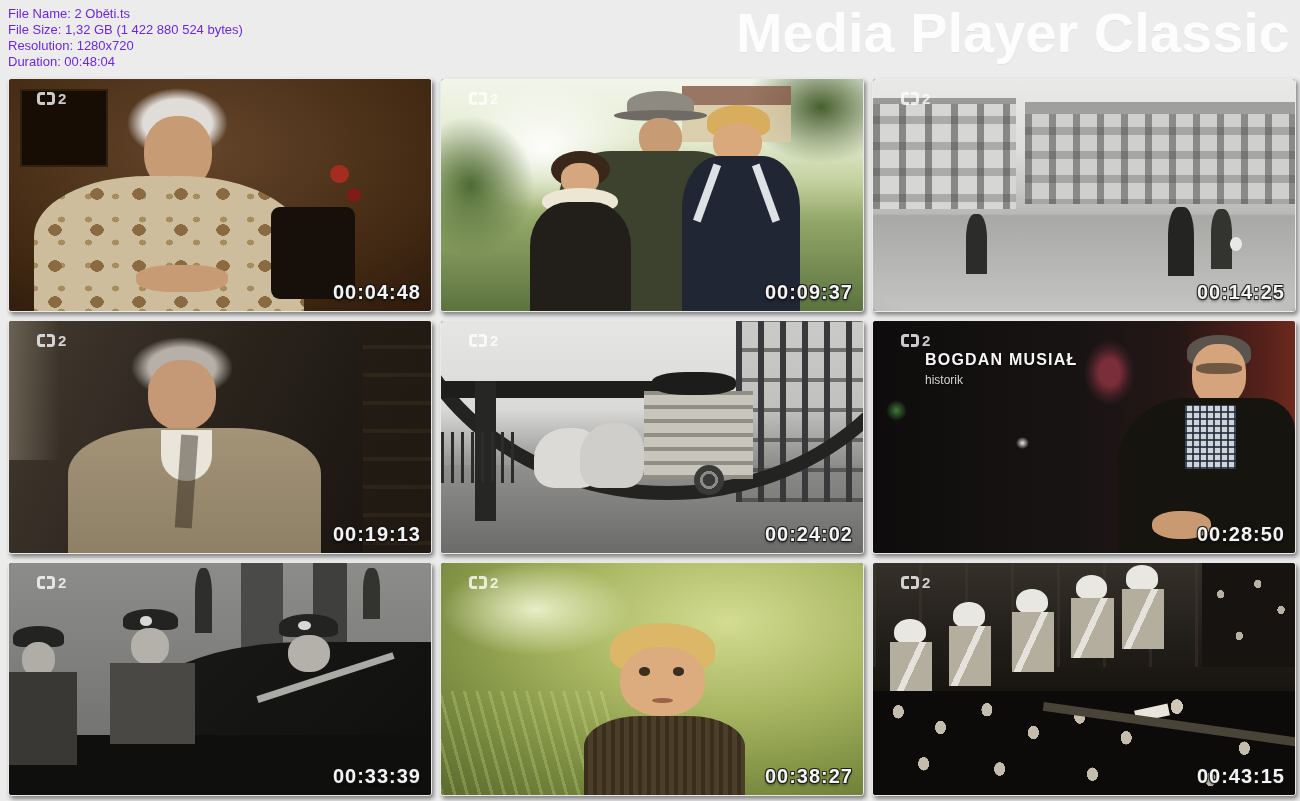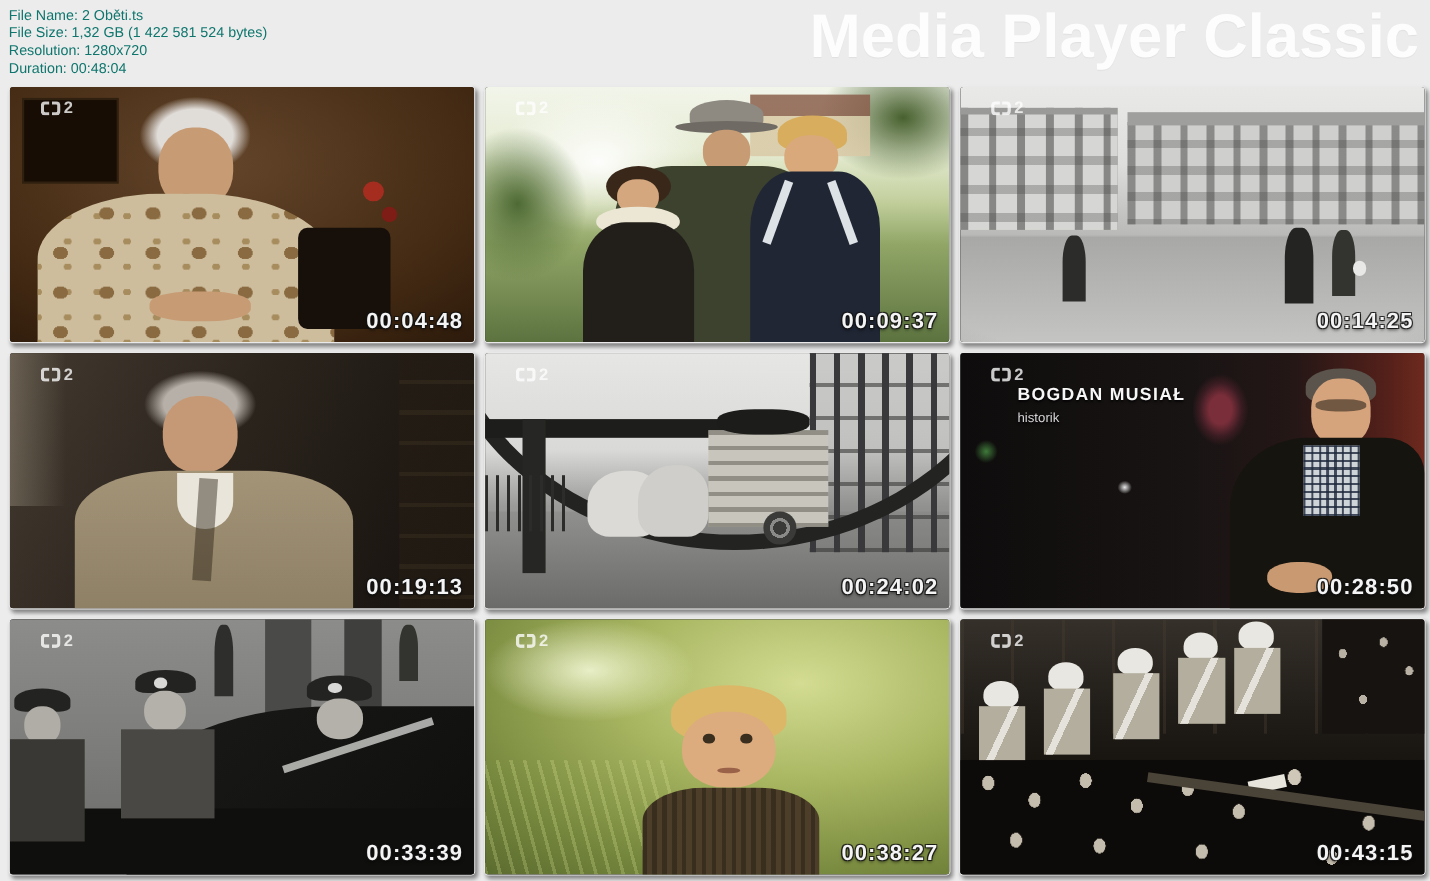--- a/index.html
+++ b/index.html
@@ -4,21 +4,21 @@
 <style>
   html,body { margin:0; padding:0; }
   body {
     width:1300px; height:801px; overflow:hidden;
     background:#ececec;
     font-family:"Liberation Sans", sans-serif;
   }
   .sheet { position:relative; width:1300px; height:801px; background:#ececec; }
 
   
-  .info { position:absolute; left:8px; top:6px; font-size:13px; line-height:16px; color:#0f766e; }
+  .info { position:absolute; left:8px; top:6px; font-size:13px; line-height:16px; color:#6d28d9; }
   .app-title {
     position:absolute; right:10px; top:0px;
     font-size:56px; font-weight:bold; color:#fdfdfd;
     text-shadow:0 1px 1px rgba(0,0,0,0.05);
     white-space:nowrap;
   }
 
   
   .grid {
     position:absolute; left:8px; top:78px;
@@ -66,21 +66,21 @@
   .bg8 { background:radial-gradient(130% 130% at 68% 25%, #d3dc92 0%, #a8b661 30%, #74863c 60%, #4c5c28 88%, #3a4a20 100%); }
   .bg9 { background:linear-gradient(180deg,#35302a 0%,#211d18 35%,#120f0c 70%,#0b0907 100%); }
 </style>
 </head>
 <body>
 
 <div class="sheet">
 
   <div class="info">
     <div>File Name: 2 Oběti.ts</div>
-    <div>File Size: 1,32 GB (1 422 581 524 bytes)</div>
+    <div>File Size: 1,32 GB (1 422 880 524 bytes)</div>
     <div>Resolution: 1280x720</div>
     <div>Duration: 00:48:04</div>
   </div>
 
   <div class="app-title">Media Player Classic</div>
 
   <div class="grid">
 
     <div class="tile">
       <div class="scene bg1">

